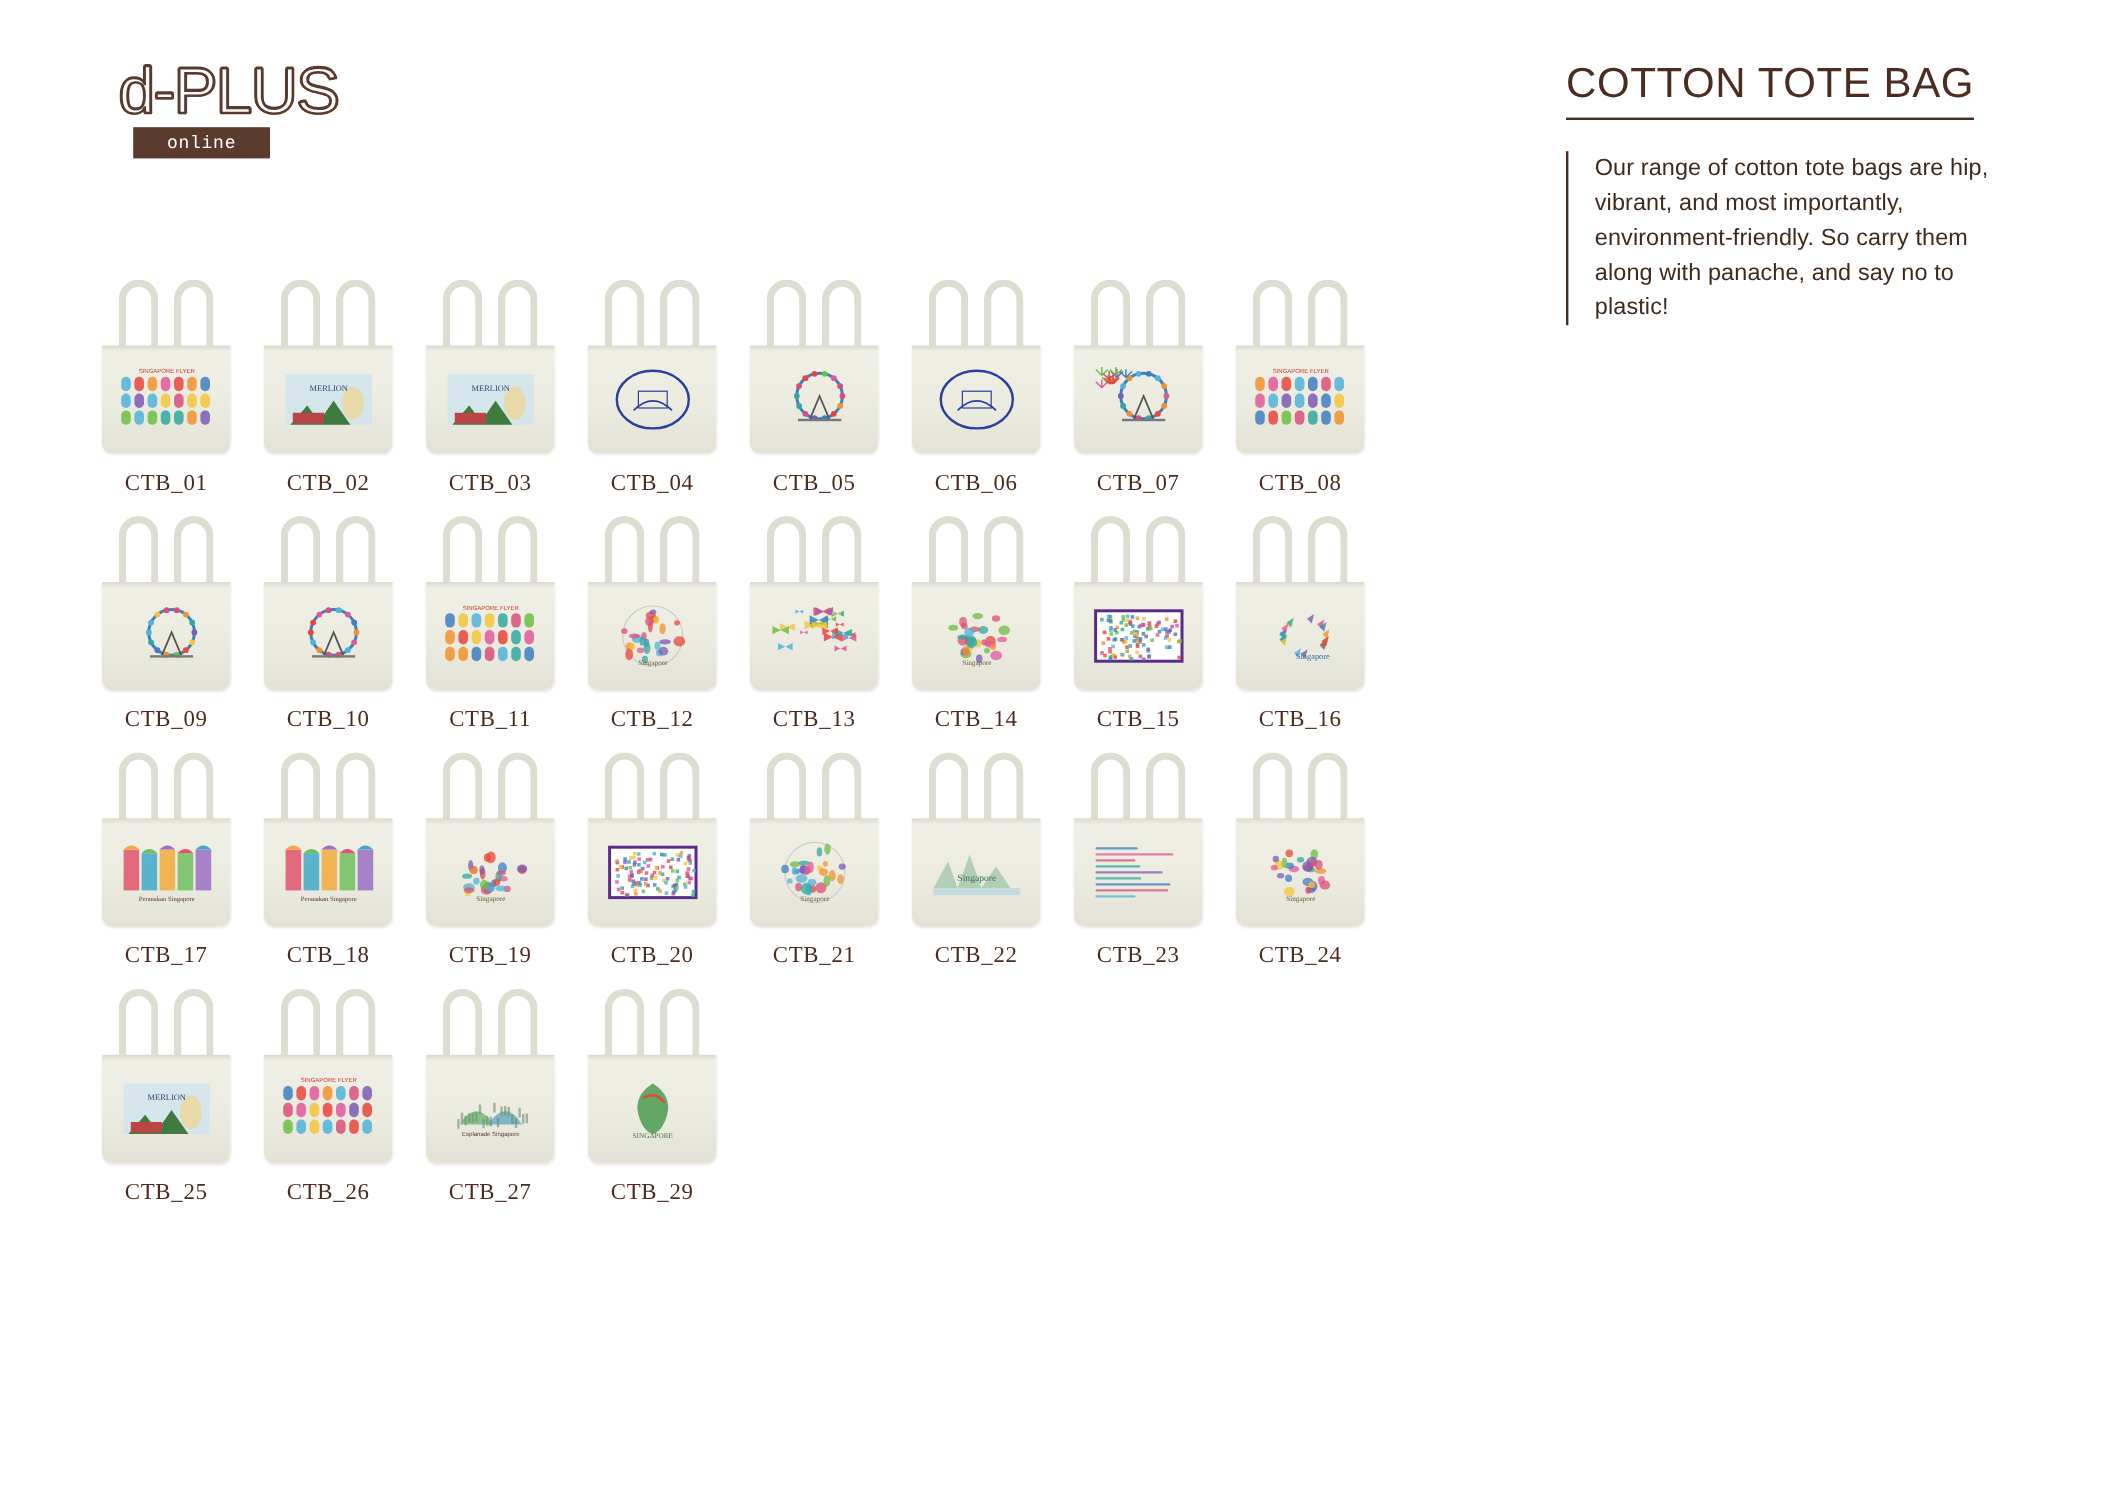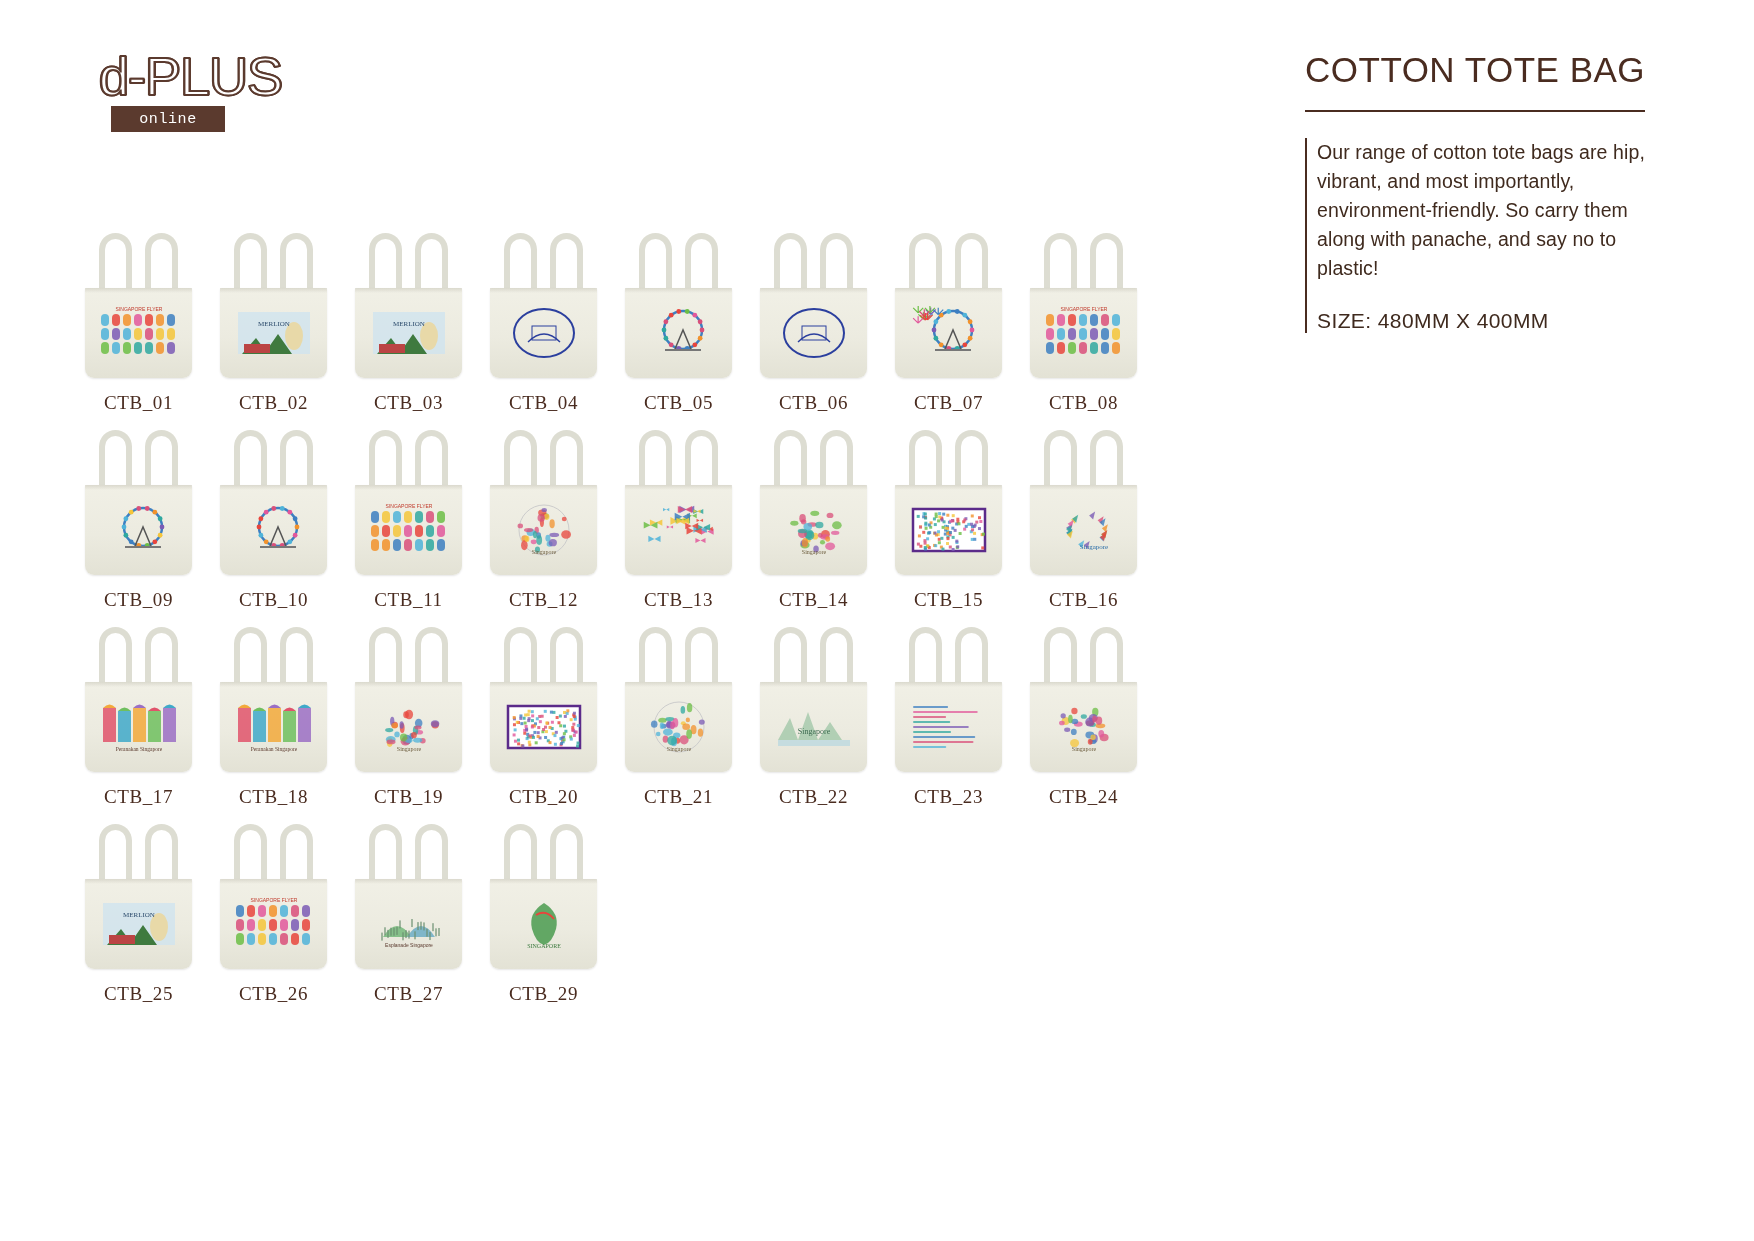--- a/index.html
+++ b/index.html
@@ -44,29 +44,29 @@
   }
 
   
   .info-panel { position: absolute; left: 1305px; top: 50px; width: 400px; }
   .info-title {
     font-size: 35px;
     font-weight: 400;
     color: #4a2c20;
     letter-spacing: 0.5px;
     line-height: 40px;
-    padding-bottom: 20px;
+    padding-bottom: 8px;
     border-bottom: 2.5px solid #4a2c20;
     display: inline-block;
     white-space: nowrap;
   }
   .info-body-wrap {
     margin-top: 26px;
     border-left: 2.5px solid #4a2c20;
-    padding-left: 10px;
+    padding-left: 22px;
   }
   .info-body {
     font-size: 19.5px;
     line-height: 29px;
     color: #3f2a1e;
     letter-spacing: 0.1px;
     max-width: 340px;
   }
   .info-size {
     margin-top: 26px;
@@ -150,21 +150,20 @@
     <div class="logo-word">d-PLUS</div>
     <div class="logo-online-bar">
       <span>online</span>
     </div>
   </div>
 
   <div class="info-panel">
     <div class="info-title">COTTON TOTE BAG</div>
     <div class="info-body-wrap">
       <div class="info-body">Our range of cotton tote bags are hip, vibrant, and most importantly, environment-friendly. So carry them along with panache, and say no to plastic!</div>
-      <div class="info-size">SIZE: 480MM X 400MM</div>
     </div>
   </div>
 
   <div class="grid" id="grid">
       <div class="grid-row">
         <div class="cell">
           <div class="bag">
             <div class="handle l"></div>
             <div class="handle r"></div>
             <div class="body">

